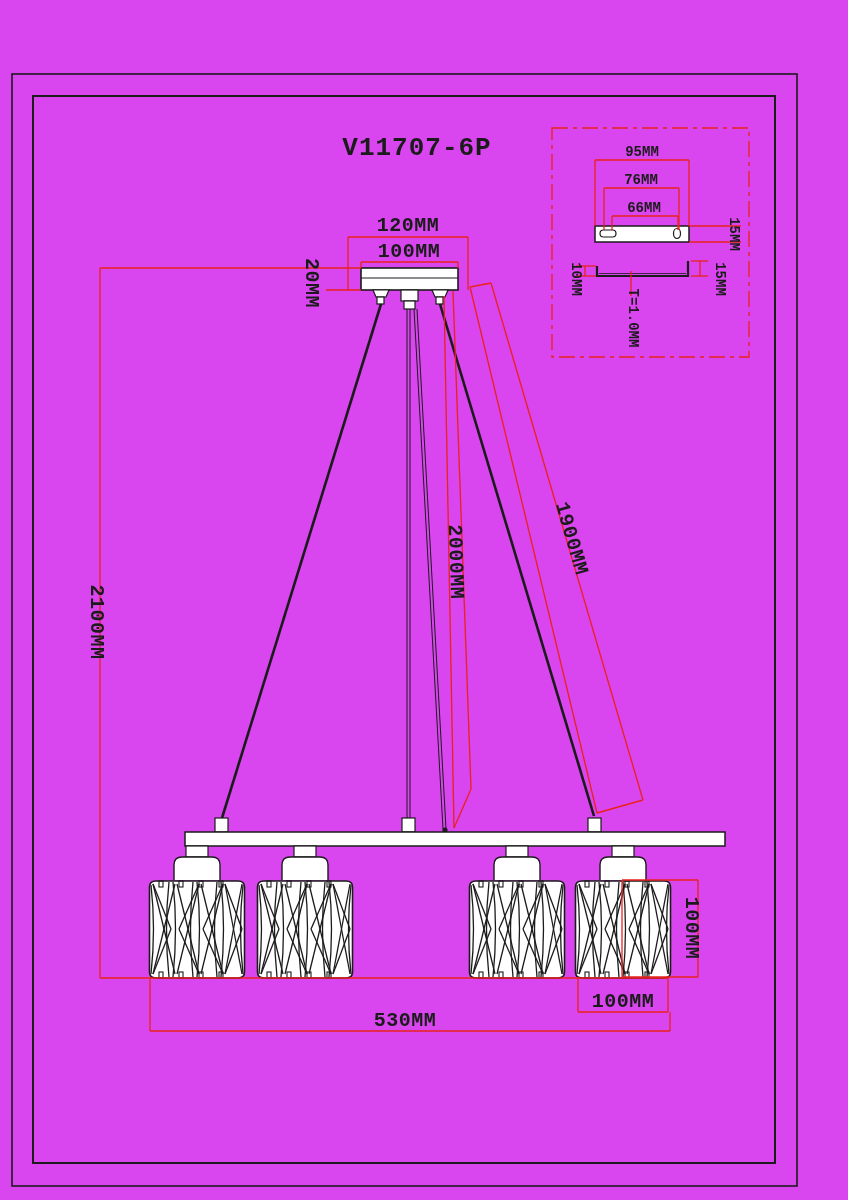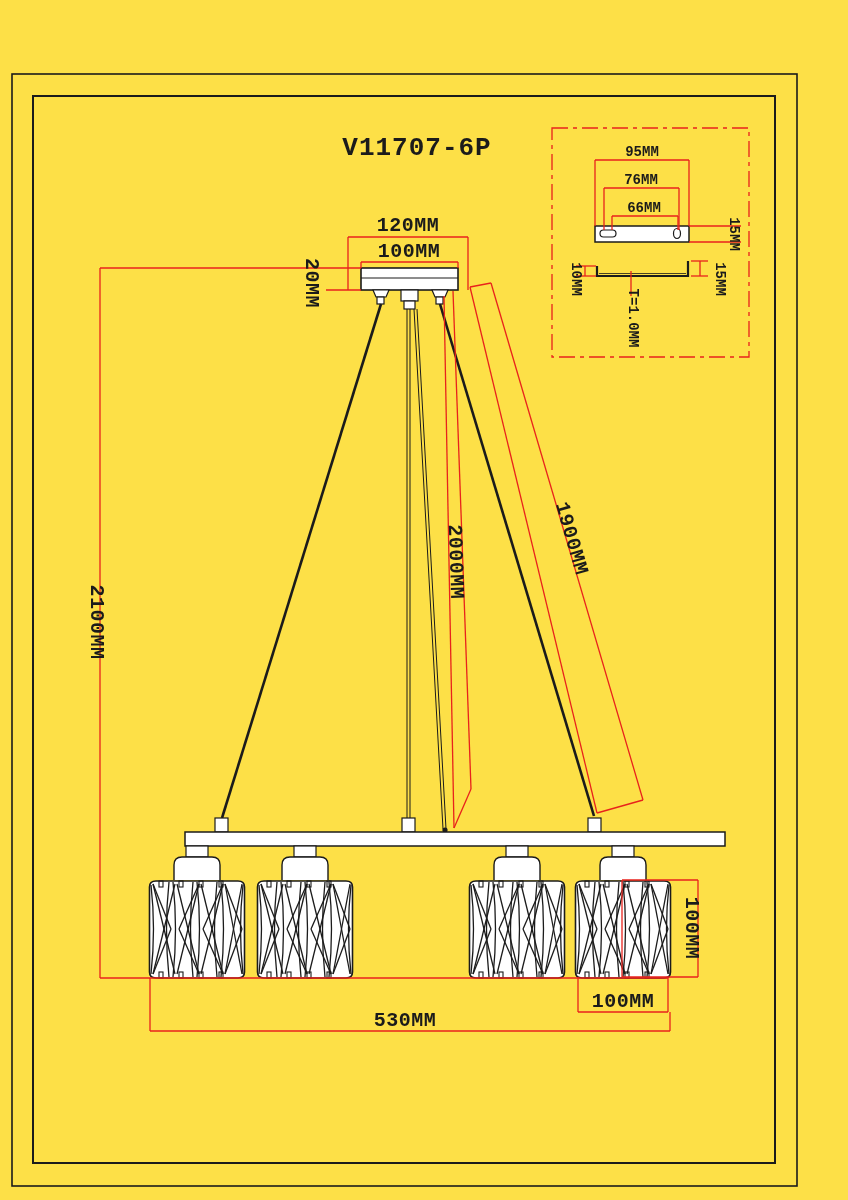--- a/index.html
+++ b/index.html
@@ -1,16 +1,16 @@
 <!DOCTYPE html>
 <html><head>
 <meta charset="utf-8">
 <style>
   html,body{margin:0;padding:0;background:#ffffff;}
-  .page{position:relative;width:848px;height:1200px;background:#fde047;overflow:hidden;
+  .page{position:relative;width:848px;height:1200px;background:#d946ef;overflow:hidden;
         font-family:"Liberation Mono","DejaVu Sans Mono",monospace;}
   svg text{font-family:"Liberation Mono","DejaVu Sans Mono",monospace;font-weight:bold;fill:#1b1b1b;}
   .t-main{font-size:20px;letter-spacing:0.5px;}
   .t-title{font-size:26px;letter-spacing:1px;}
   .t-inset{font-size:14px;}
   .blk{stroke:#1b1b1b;fill:none;}
   .blkf{stroke:#1b1b1b;fill:#ffffff;}
   .red{stroke:#e8221c;fill:none;stroke-width:1.3;}
 </style>
 </head>

